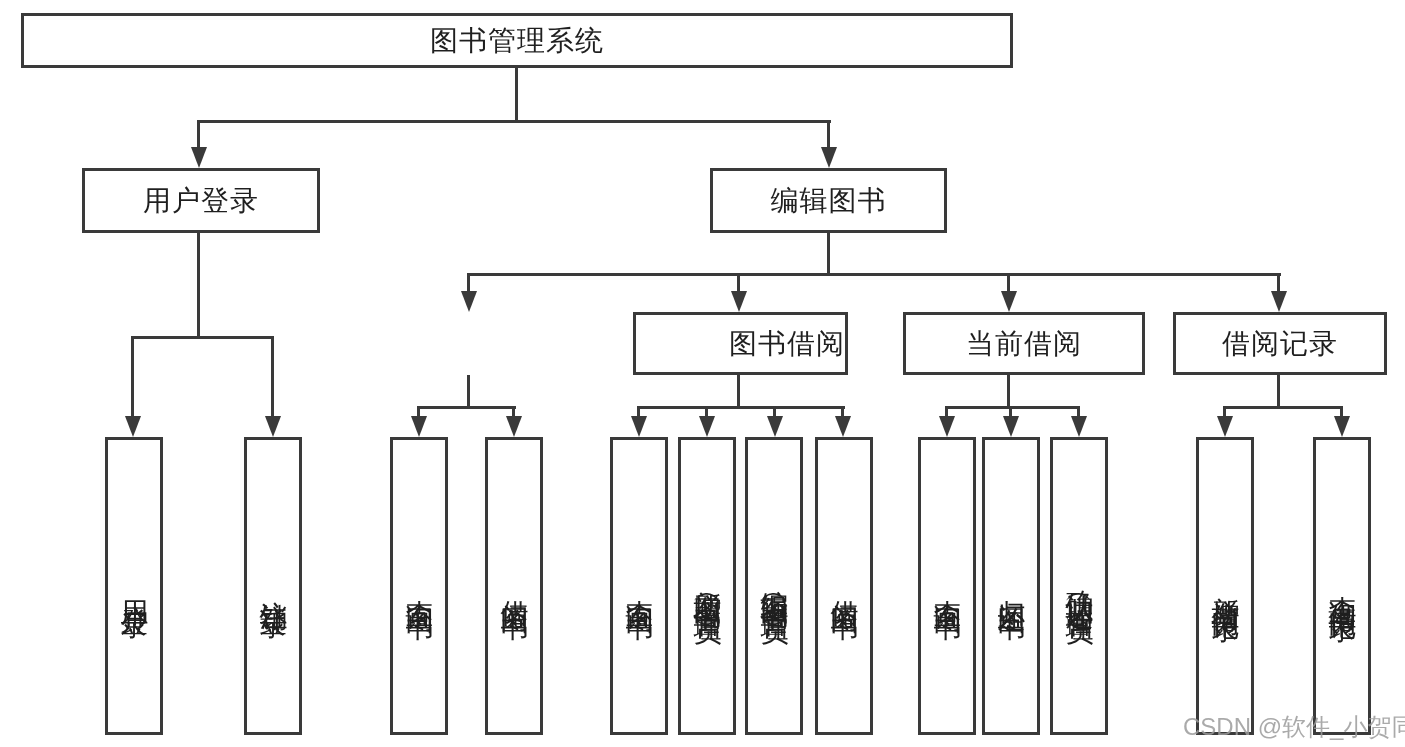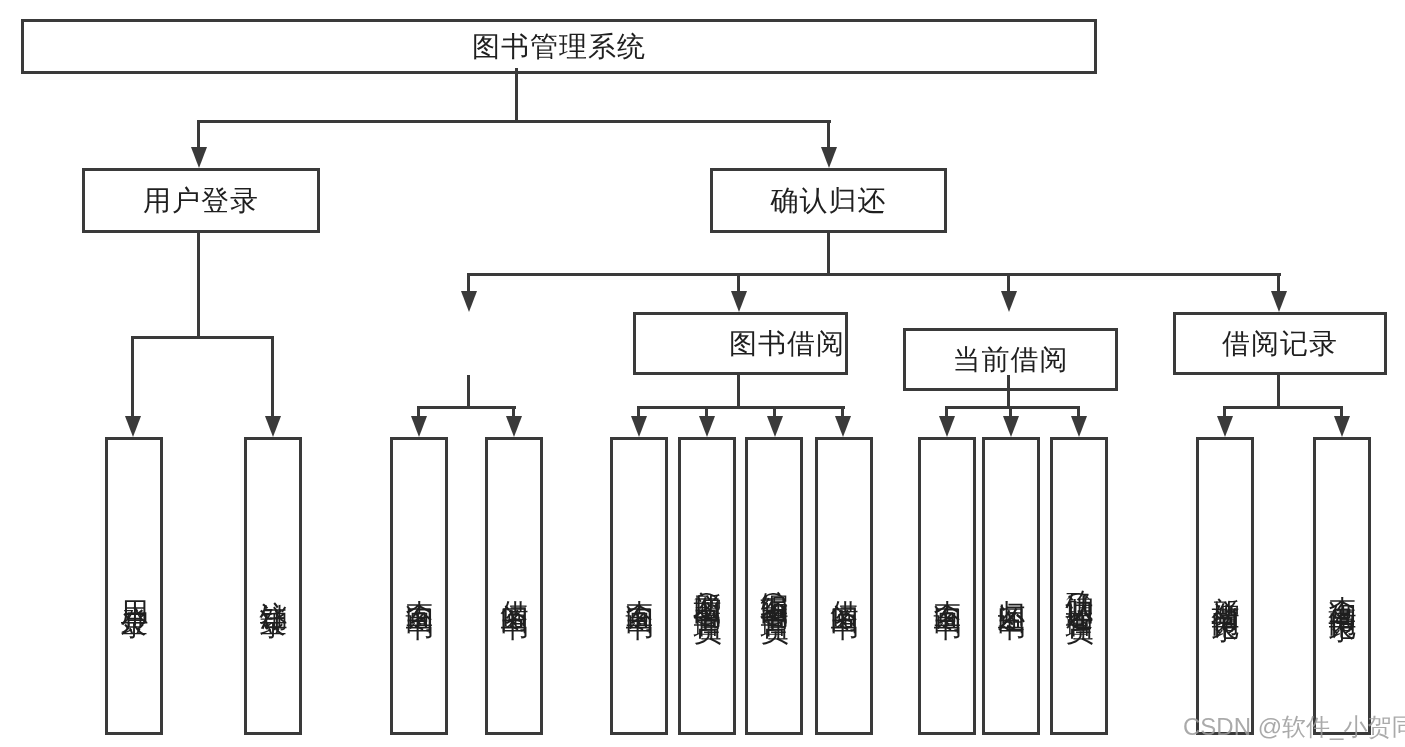--- a/index.html
+++ b/index.html
@@ -38,36 +38,36 @@
     position:absolute;left:1183px;top:711px;width:222px;
     font-size:24px;letter-spacing:0px;color:var(--watermark);
     opacity:.85;text-align:right;white-space:nowrap;z-index:5;
   }
 </style>
 </head>
 <body>
 
 <div id="canvas">
 
-  <div class="node" style="left:21px;top:19px;width:1076px;height:55px;">
+  <div class="node" style="left:21px;top:13px;width:992px;height:55px;">
     <span>图书管理系统</span>
   </div>
 
   <div class="ln" style="left:515px;top:68px;width:3px;height:55px;"></div>
   <div class="ln" style="left:197px;top:120px;width:634px;height:3px;"></div>
   <div class="ln" style="left:197px;top:120px;width:3px;height:29px;"></div>
   <div class="ar" style="left:191px;top:147px;"></div>
   <div class="ln" style="left:827px;top:120px;width:3px;height:29px;"></div>
   <div class="ar" style="left:821px;top:147px;"></div>
 
   <div class="node" style="left:82px;top:168px;width:238px;height:65px;">
     <span>用户登录</span>
   </div>
   <div class="node" style="left:710px;top:168px;width:237px;height:65px;">
-    <span>确认归还</span>
+    <span>编辑图书</span>
   </div>
 
   <div class="ln" style="left:197px;top:233px;width:3px;height:106px;"></div>
   <div class="ln" style="left:131px;top:336px;width:143px;height:3px;"></div>
   <div class="ln" style="left:131px;top:336px;width:3px;height:81px;"></div>
   <div class="ar" style="left:125px;top:416px;"></div>
   <div class="ln" style="left:271px;top:336px;width:3px;height:81px;"></div>
   <div class="ar" style="left:265px;top:416px;"></div>
 
   <div class="ln" style="left:827px;top:233px;width:3px;height:43px;"></div>
@@ -77,21 +77,21 @@
   <div class="ln" style="left:737px;top:273px;width:3px;height:20px;"></div>
   <div class="ar" style="left:731px;top:291px;"></div>
   <div class="ln" style="left:1007px;top:273px;width:3px;height:20px;"></div>
   <div class="ar" style="left:1001px;top:291px;"></div>
   <div class="ln" style="left:1277px;top:273px;width:3px;height:20px;"></div>
   <div class="ar" style="left:1271px;top:291px;"></div>
 
   <div class="node" style="left:633px;top:312px;width:215px;height:63px;justify-content:flex-end;">
     <span>图书借阅</span>
   </div>
-  <div class="node" style="left:903px;top:328px;width:215px;height:63px;">
+  <div class="node" style="left:903px;top:312px;width:242px;height:63px;">
     <span>当前借阅</span>
   </div>
   <div class="node" style="left:1173px;top:312px;width:214px;height:63px;align-items:center;">
     <span>借阅记录</span>
   </div>
 
   <div class="ln" style="left:467px;top:375px;width:3px;height:34px;"></div>
   <div class="ln" style="left:417px;top:406px;width:99px;height:3px;"></div>
   <div class="ln" style="left:417px;top:406px;width:3px;height:12px;"></div>
   <div class="ar" style="left:411px;top:416px;"></div>

